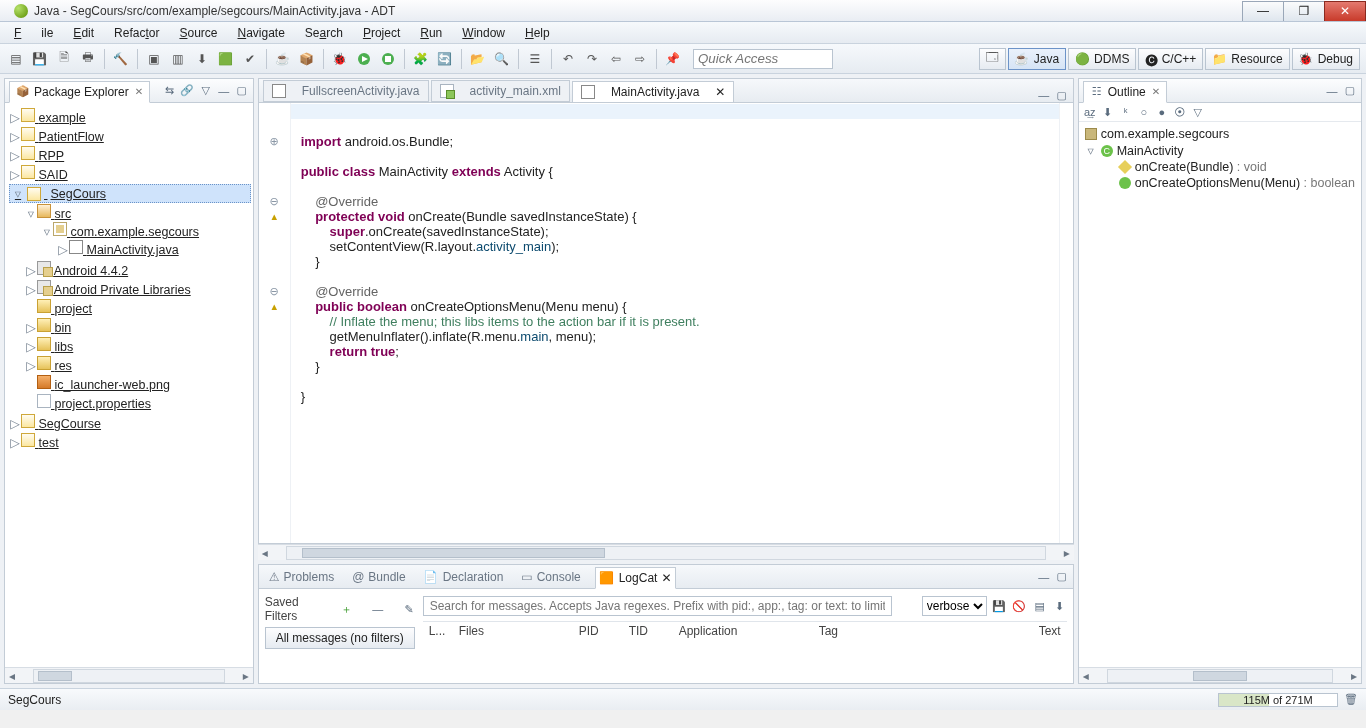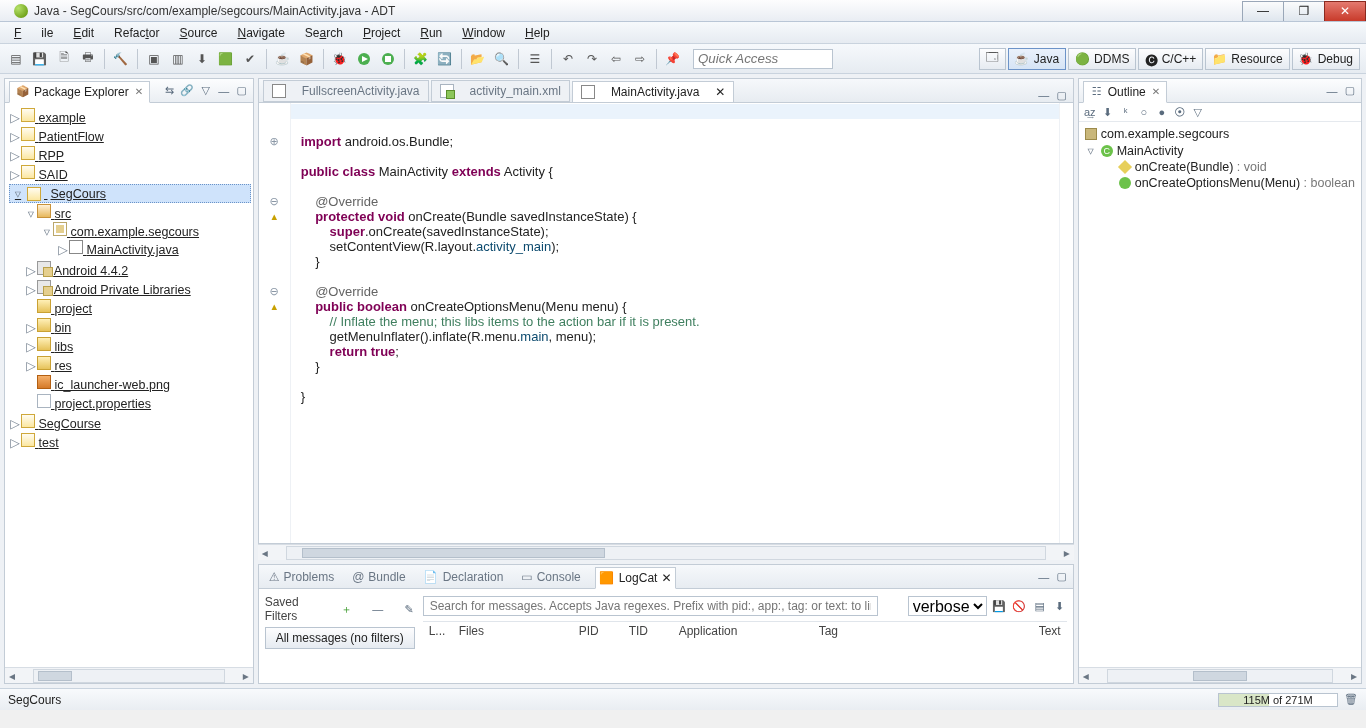--- a/index.html
+++ b/index.html
@@ -82,21 +82,21 @@
 .bottom-tabs { display:flex; align-items:center; height:24px; border:1px solid #c3ccd6; border-bottom:none; background:linear-gradient(#f6f8fb,#e7ecf1); padding-left:6px; gap:10px; }
 .bottom-tab { display:flex; align-items:center; gap:4px; color:#6a7684; padding:2px 4px; }
 .bottom-tab.active { background:#fff; border:1px solid #c3ccd6; border-bottom-color:#fff; color:#222; position:relative; top:1px; height:22px; }
 .bottom-body { border:1px solid #c3ccd6; background:#fff; height:96px; display:flex; padding:6px; gap:8px; }
 .filter-box { width:150px; display:flex; flex-direction:column; gap:4px; }
 .filter-title { display:flex; align-items:center; gap:20px; color:#444; }
 .filter-btn { border:1px solid #b9c4d0; background:linear-gradient(#fdfdfe,#e6ebf1); padding:3px 6px; text-align:center; }
 .log-right { flex:1; display:flex; flex-direction:column; gap:4px; }
 .log-search { height:22px; display:flex; gap:6px; align-items:center; }
 .log-search input { flex:1; border:1px solid #b9c4d0; height:20px; padding:1px 6px; color:#666; font-size:12px; }
-.log-search select { height:20px; border:1px solid #b9c4d0; background:#fff; font-size:16px;margin-left:24px; }
+.log-search select { height:20px; border:1px solid #b9c4d0; background:#fff; font-size:12px;margin-left:24px; }
 .log-cols { display:flex; border-top:1px solid #e0e5eb; padding-top:2px; color:#444; }
 .log-cols span { padding:0 6px; }
 
 .outline-body { flex:1; padding:4px 6px; font-size:12.5px; }
 .outline-toolbar { display:flex; gap:4px; align-items:center; padding:2px 4px; border-bottom:1px solid #e5e9ee; }
 .ou-row { display:flex; align-items:center; gap:4px; padding:1px 0; white-space:nowrap; }
 .ou-indent2 { padding-left:34px; }
 .ou-pkg { width:12px;height:12px;background:#c9b77a;border:1px solid #9c8a4a; }
 .ou-cls { width:12px;height:12px;border-radius:50%;background:#6cc24a;color:#fff;font-size:9px;display:inline-flex;align-items:center;justify-content:center; }
 .ou-prot{ width:10px;height:10px;transform:rotate(45deg);background:#e7cf5a;margin:1px; }

